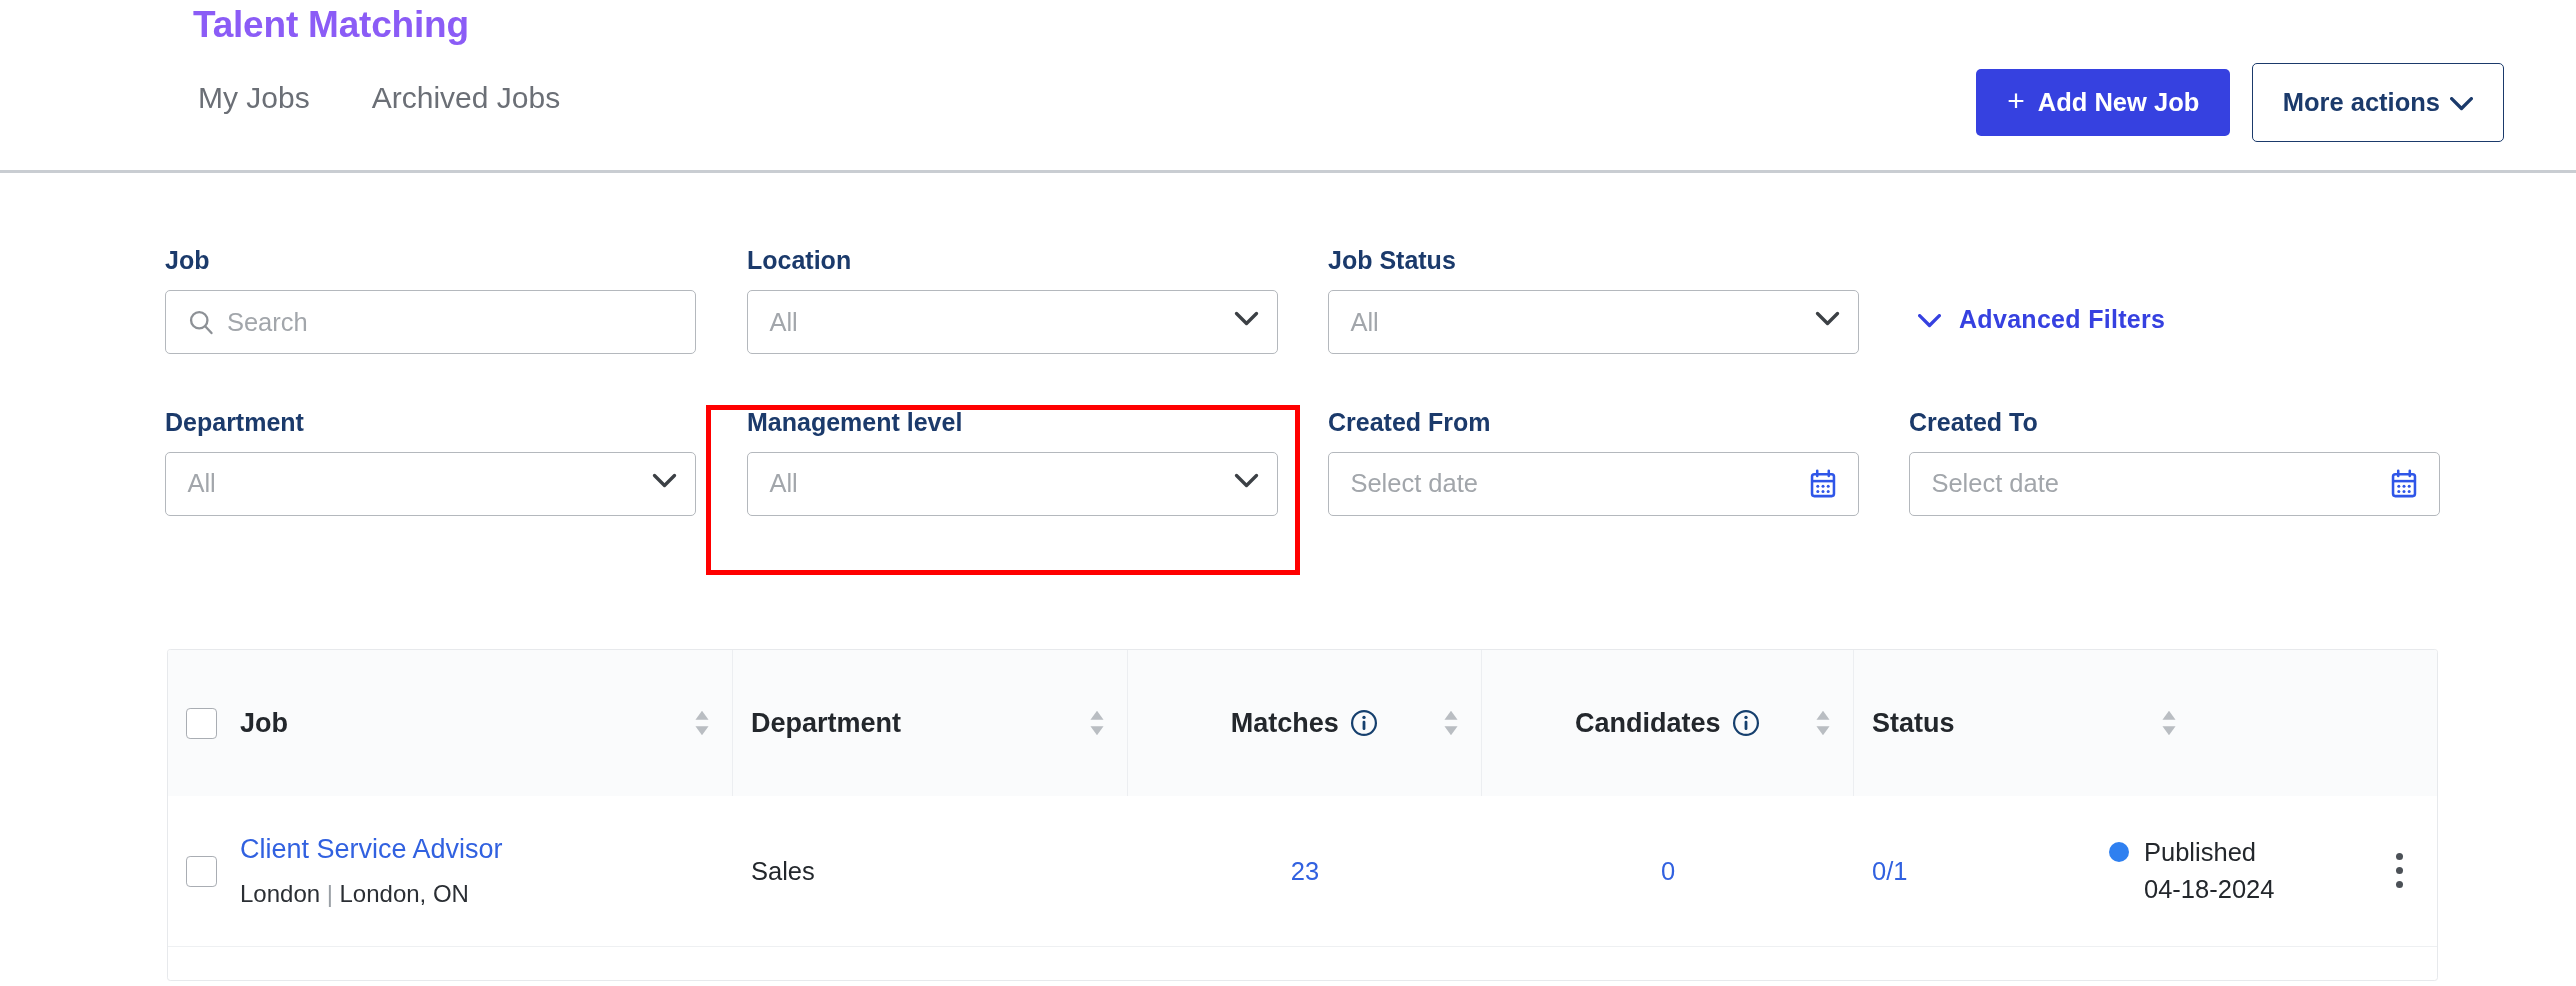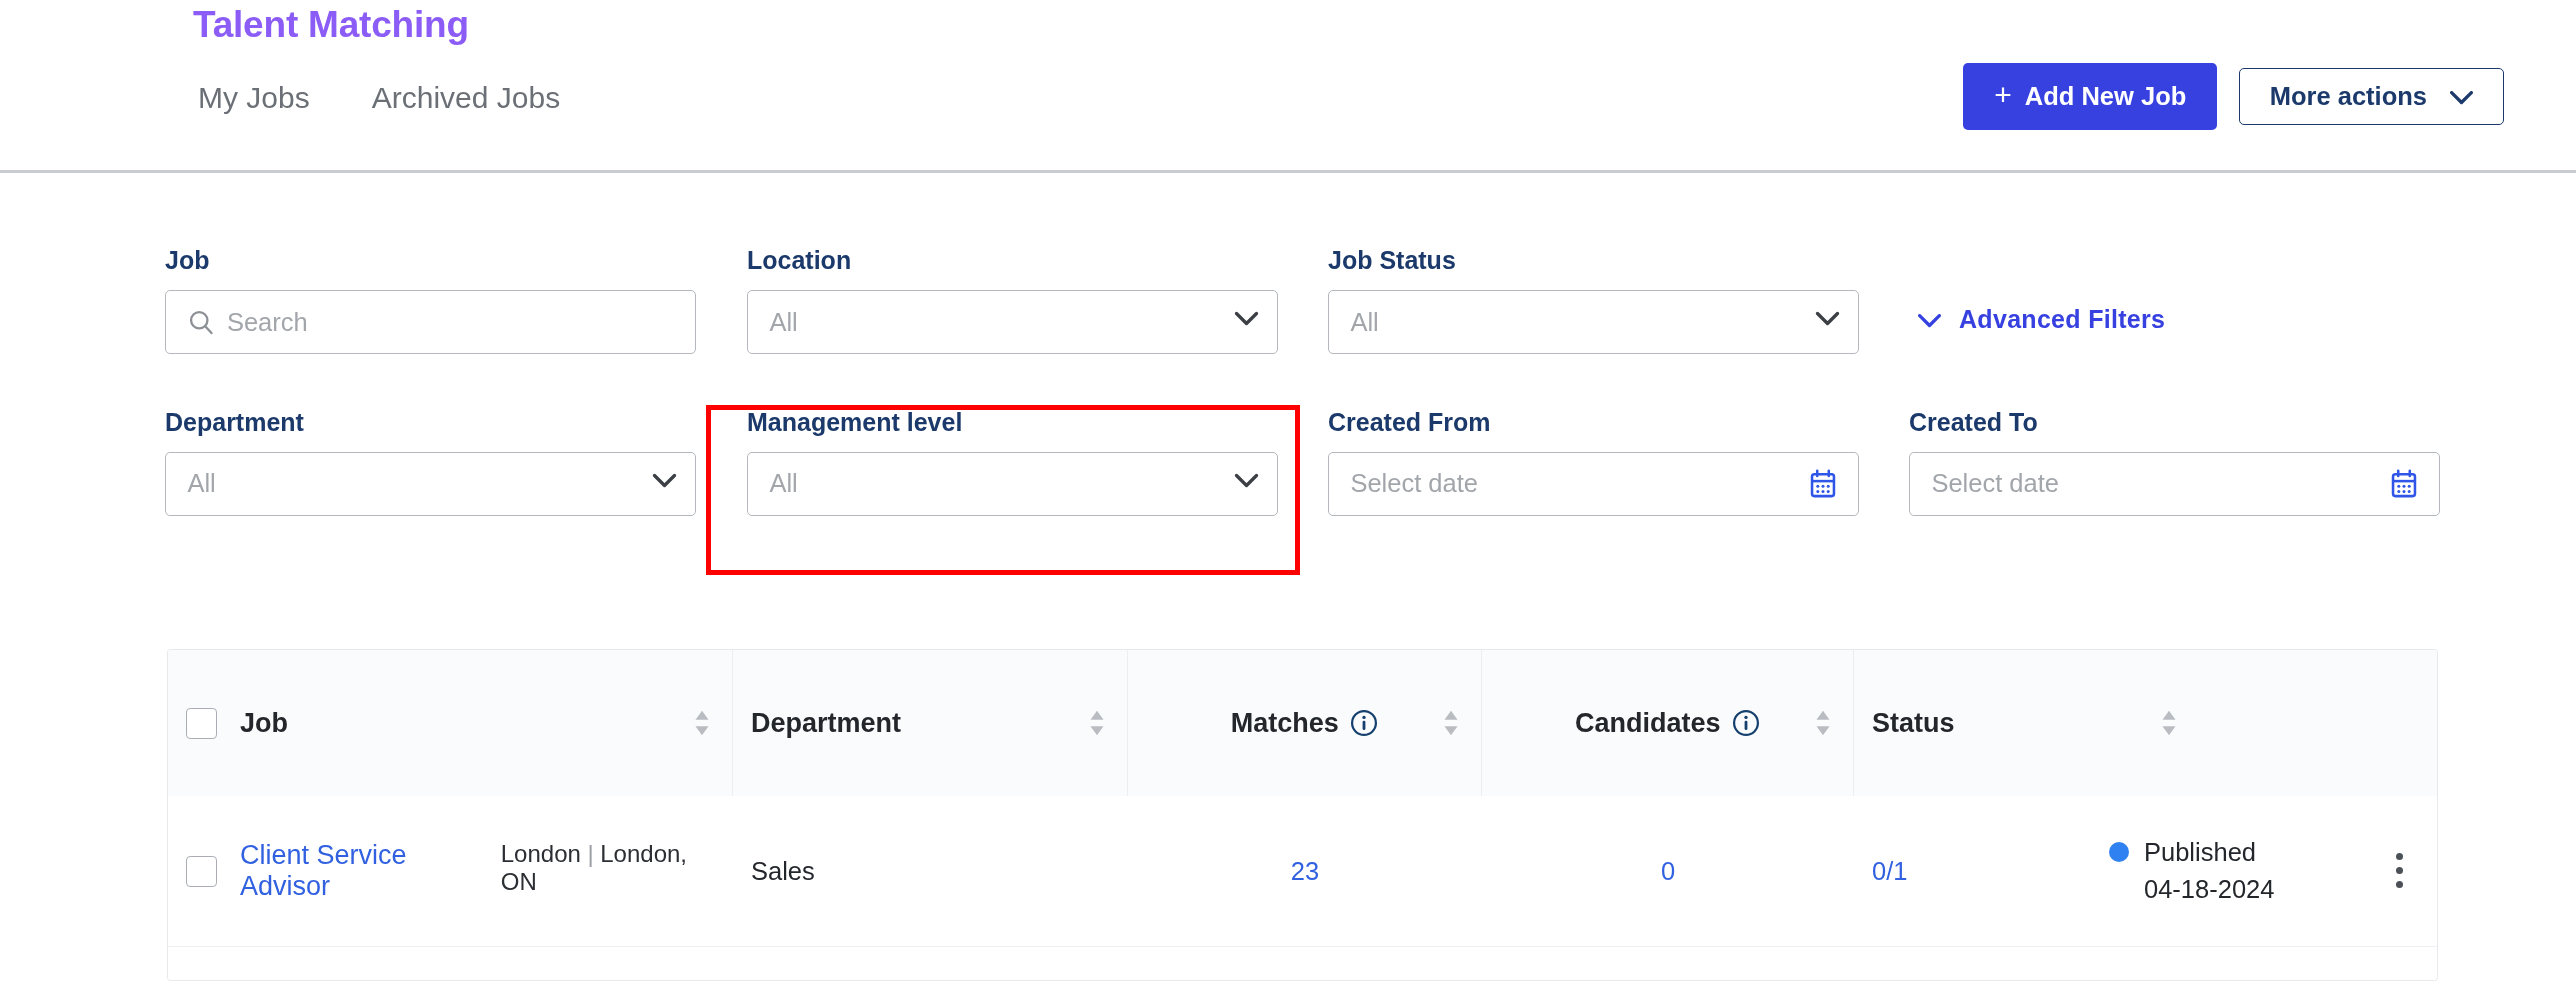--- a/index.html
+++ b/index.html
@@ -48,23 +48,23 @@
     border: none; border-radius: 5px;
     height: 67px; padding: 0 31px;
     font-size: 25.5px; font-weight: bold;
     display: flex; align-items: center; gap: 13px;
     cursor: pointer; font-family: inherit;
   }
   .btn-primary .plus { font-size: 30px; font-weight: 400; line-height: 1; margin-top: -2.5px;}
   .btn-outline {
     background: #ffffff; color: #1b3a6b;
     border: 1.6px solid #1b3a6b; border-radius: 5px;
-    height: 57px; padding: 0 30px;
+    height: 79px; padding: 0 30px;
     font-size: 25.5px; font-weight: bold;
-    display: flex; align-items: center; gap: 23px;
+    display: flex; align-items: center; gap: 10px;
     cursor: pointer; font-family: inherit;
   }
 
   
   .filters { position: absolute; left: 0; top: 198px; width: 2576px; }
   .filter-row { position: relative; height: 189px; }
   .fgroup { position: absolute; }
   .flabel {
     font-size: 25px; font-weight: bold; color: #1b3a6b;
     margin-bottom: 15px; display: block; white-space: nowrap;
@@ -129,21 +129,21 @@
   .c1 { width: 565px; }
   .c2 { width: 395px; justify-content: flex-start; }
   .c3 { width: 354px; justify-content: center; }
   .c4 { width: 372px; justify-content: center; }
   .c5 { width: 237px; justify-content: flex-start; }
   .c6 { width: 345px; justify-content: flex-start; }
 
   .trow { display: flex; height: 151px; border-bottom: 1.6px solid #eef0f2; }
   .td { display: flex; align-items: center; padding: 0 18px; position: relative; }
   .jobcell { flex-direction: row; align-items: center; }
-  .jobtext { display: flex; flex-direction: row; gap: 15px; }
+  .jobtext { display: flex; flex-direction: column; gap: 15px; }
   .joblink { color: #3161e0; font-size: 27px; cursor: pointer; }
   .jobmeta { color: #2b2f34; font-size: 24px; }
   .jobmeta .sep { color:#9aa0a6; padding: 0 6.6px; }
   .deptval { font-size: 25.5px; color: #23272c; }
   .numlink { font-size: 25.5px; color: #3161e0; cursor: pointer; }
   .statuswrap { display:flex; flex-direction: column; gap: 8.2px; }
   .statusline { display: flex; align-items: center; gap: 15px; font-size: 25.5px; color:#23272c;}
   .dot { width: 20px; height: 20px; border-radius: 50%; background: #2f80f0; flex:0 0 auto;}
   .statusdate { font-size: 25.5px; color:#23272c; padding-left: 35px;}
   .kebab { position: absolute; right: 33px; top: 50%; margin-top: -18px;

